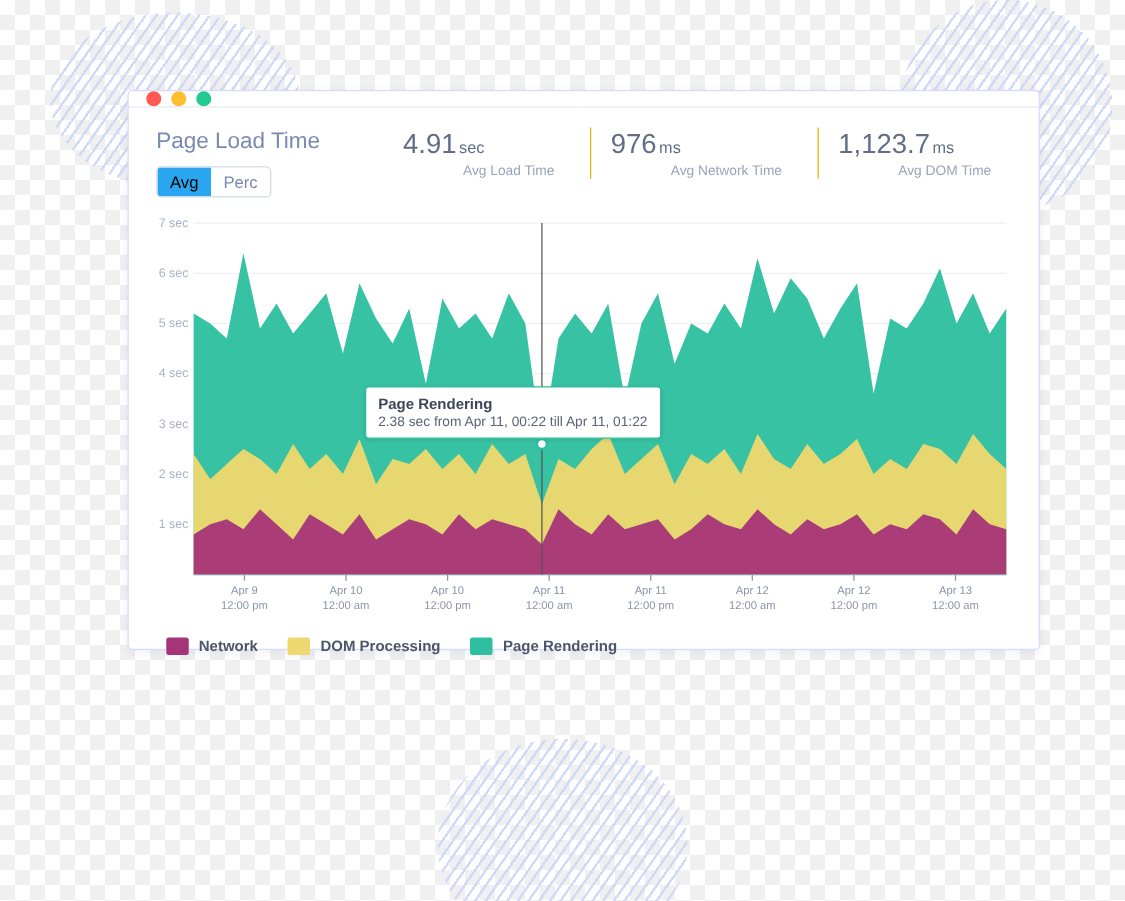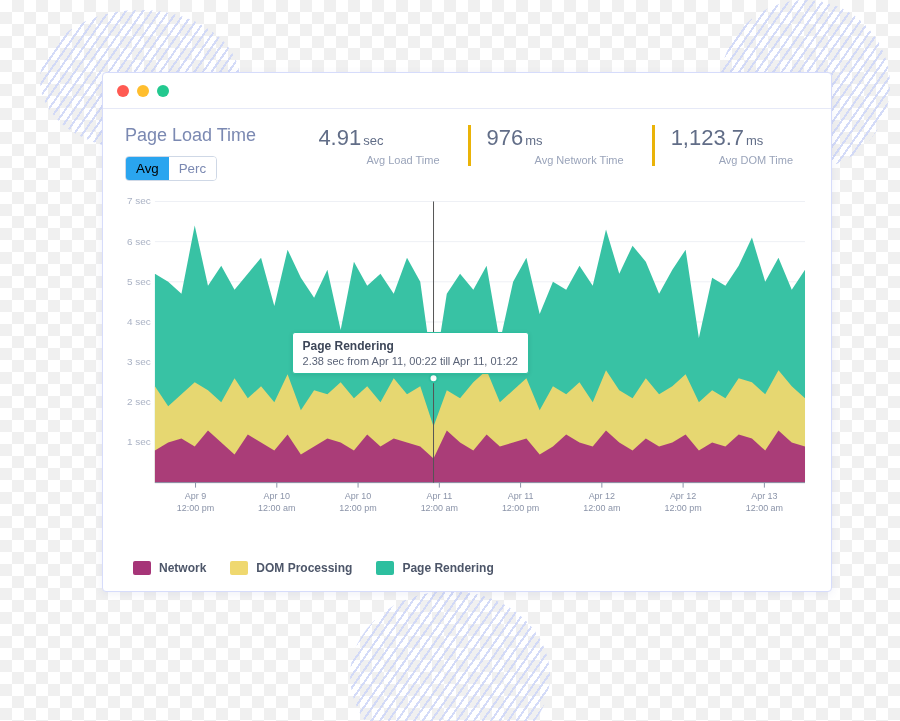--- a/index.html
+++ b/index.html
@@ -34,21 +34,21 @@
     }
     .blob.tl { left: 40px; top: 10px; width: 200px; height: 140px; }
     .blob.tr { right: 10px; top: 0px; width: 170px; height: 170px; }
     .blob.bc { left: 350px; bottom: -40px; width: 200px; height: 170px; }
 
     .window {
       position: absolute;
       left: 102px;
       top: 72px;
       width: 730px;
-      height: 520px;
+      height: 448px;
       background: #fff;
       border: 1px solid #d6dcfb;
       border-radius: 4px;
       box-shadow: 0 2px 8px rgba(70,80,150,0.08);
       z-index: 5;
       display: flex;
       flex-direction: column;
     }
     .titlebar {
       height: 36px;
@@ -94,21 +94,21 @@
       background: #2aa5ef;
       color: #000000;
     }
     .metrics {
       margin-left: auto;
       display: flex;
       gap: 12px;
     }
     .metric {
       padding: 0 16px;
-      border-left: 3px solid #eab308;
+      border-left: 1px solid #eab308;
       text-align: left;
       min-width: 100px;
     }
     .metric:first-child { border-left: none; }
     .metric-value {
       font-size: 22px;
       font-weight: 300;
       color: #616d87;
       white-space: nowrap;
     }

